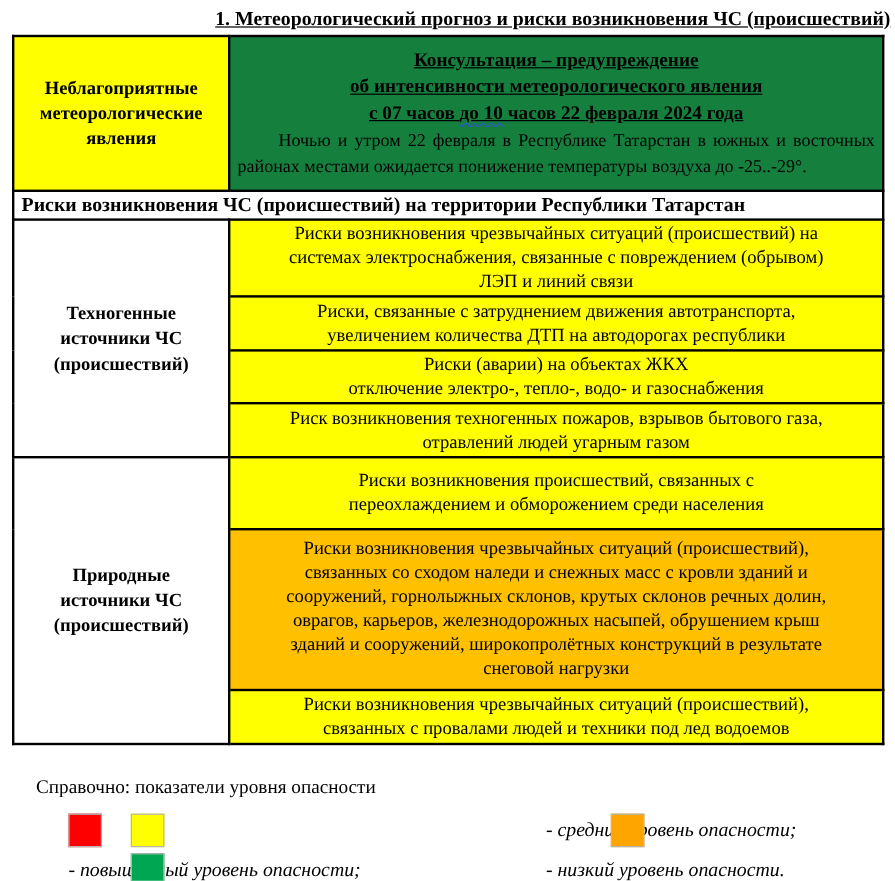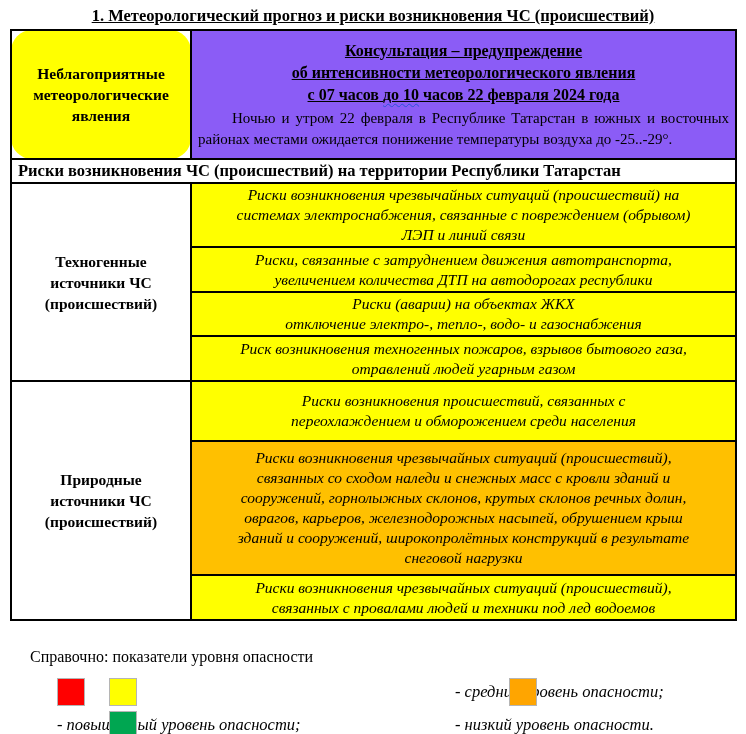--- a/index.html
+++ b/index.html
@@ -6,21 +6,21 @@
   body{
     width:746px;height:734px;overflow:hidden;
     font-family:"Liberation Serif","DejaVu Serif",serif;
     color:#000;
     -webkit-font-smoothing:antialiased;
   }
   .page{position:relative;width:746px;height:734px;}
 
   .title{
     margin:6px 4px 3px 4px;
-    text-align:center;
+    text-align:right;
     font-size:16.5px;
     font-weight:bold;
     text-decoration:underline;
     white-space:nowrap;
   }
 
   table.main{
     border-collapse:collapse;
     margin-left:10px;
     width:727px;
@@ -34,21 +34,20 @@
   }
   .bg-yellow{background:#FFFF00;}
   .bg-orange{background:#FFC000;}
 
   td.leftlabel{
     font-weight:bold;
     text-align:center;
     white-space:pre-line;
     font-size:15.5px;
     line-height:21px;
-    border-radius:21px;
   }
 
   tr.r1 td{height:125px;}
   tr.r2 td{height:20px;}
   tr.rA td{height:57px;}
   tr.rB td{height:41px;}
   tr.rC td{height:34px;}
   tr.rD td{height:41px;text-align:center;}
   tr.rE td{height:56px;}
   tr.rF td{height:130px;}
@@ -80,21 +79,20 @@
     font-size:15px;
     line-height:21px;
   }
 
   td.risk{
     text-align:center;
     white-space:pre-line;
     font-size:15.5px;
     line-height:20px;
     padding:2px 4px;
-    font-style:italic;
   }
 
   .legend{margin:27px 0 0 30px;}
   .legend-caption{
     font-size:16px;
     margin:0 0 12px 0;
   }
   .legend-grid{
     display:grid;
     grid-template-columns:28px 322px 30px auto;
@@ -124,21 +122,21 @@
   <table class="main">
     <colgroup>
         <col class="c1">
         <col class="c2">
       </colgroup>
     <tbody>
       <tr class="r1">
         <td class="leftlabel bg-yellow" style="background-color: rgb(255, 255, 0);">Неблагоприятные
 метеорологические
 явления</td>
-        <td class="consult bg-yellow" style="background-color: #8b5cf6;">
+        <td class="consult bg-yellow" style="background-color: #15803d;">
           <div class="hline">Консультация – предупреждение</div>
           <div class="hline">об интенсивности метеорологического явления</div>
           <div class="hline"><span>с 07 часов </span><span class="wavy">до 10</span><span> часов 22  февраля 2024 года</span></div>
           <div class="bodytext">Ночью и утром 22 февраля в Республике Татарстан в южных и восточных районах местами ожидается понижение температуры воздуха до -25..-29°.</div>
         </td>
       </tr>
 
       <tr class="r2">
         <td colspan="2" class="section">Риски возникновения ЧС (происшествий) на территории Республики Татарстан</td>
       </tr>

